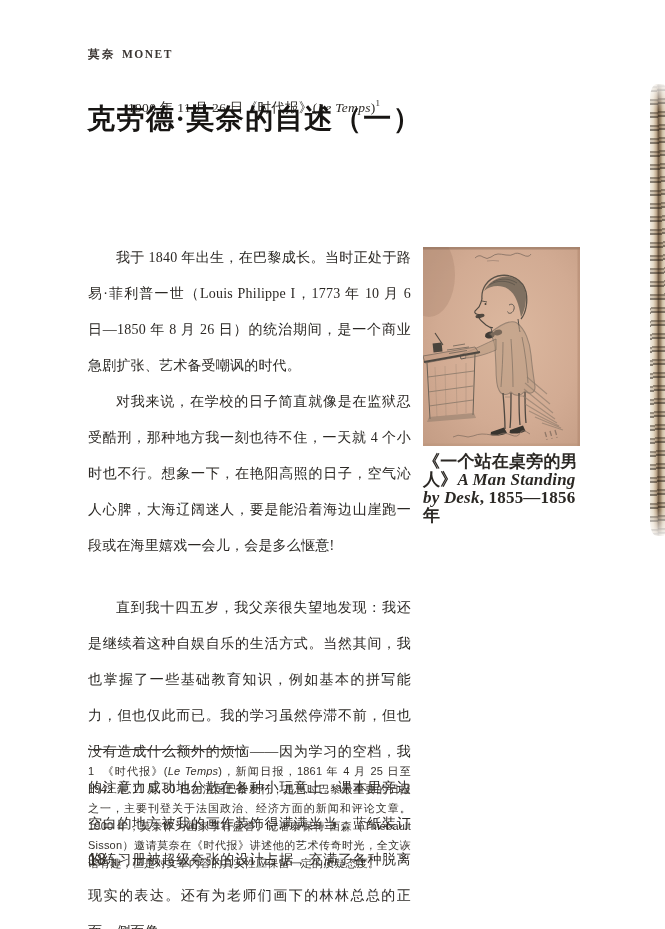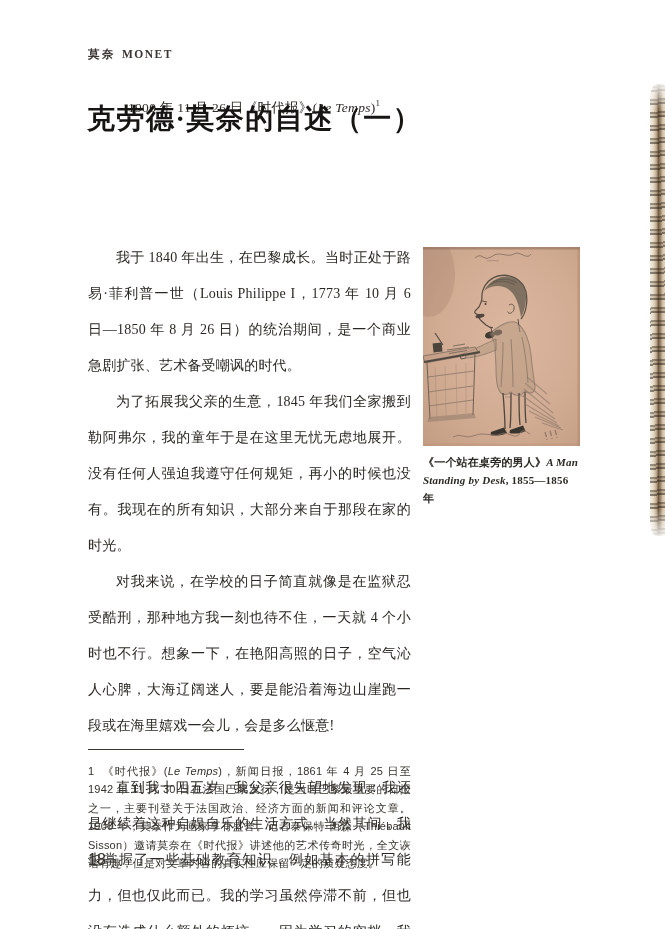--- a/index.html
+++ b/index.html
@@ -50,21 +50,21 @@
   .body-col p.section-break { margin-top: 26px; }
 
   
   .margin-figure {
     position: absolute; left: 423px; top: 247px; width: 157px;
     margin: 0;
   }
   .margin-figure svg { display: block; }
   .margin-figure figcaption {
     margin-top: 7px;
-    font-size: 11px; line-height: 18px; font-weight: 700;
+    font-size: 17px; line-height: 18px; font-weight: 700;
     color: #2b2824; letter-spacing: 0.2px;
   }
   .margin-figure figcaption i { font-style: italic; }
 
   
   .footnote-block { position: absolute; left: 88px; top: 749px; width: 323px; }
   .footnote-sep {
     width: 156px; height: 0;
     border-top: 1.4px solid #3c3833;
     margin: 0 0 12px 0;
@@ -112,21 +112,20 @@
   <div class="running-header">
     <span class="zh">莫奈</span><span class="en">MONET</span>
   </div>
 
   <p class="dateline"><span>1900 年 11 月 26 日《时代报》(</span><i>Le Temps</i><span>)</span><sup>1</sup></p>
 
   <h1 class="page-title" style="margin:0;">克劳德·莫奈的自述（一）</h1>
 
   <div class="body-col">
     <p>我于 1840 年出生，在巴黎成长。当时正处于路易·菲利普一世（Louis Philippe I，1773 年 10 月 6 日—1850 年 8 月 26 日）的统治期间，是一个商业急剧扩张、艺术备受嘲讽的时代。</p>
-    <p>为了拓展我父亲的生意，1845 年我们全家搬到勒阿弗尔，我的童年于是在这里无忧无虑地展开。没有任何人强迫我遵守任何规矩，再小的时候也没有。我现在的所有知识，大部分来自于那段在家的时光。</p>
     <p>对我来说，在学校的日子简直就像是在监狱忍受酷刑，那种地方我一刻也待不住，一天就 4 个小时也不行。想象一下，在艳阳高照的日子，空气沁人心脾，大海辽阔迷人，要是能沿着海边山崖跑一段或在海里嬉戏一会儿，会是多么惬意!</p>
     <p class="section-break">直到我十四五岁，我父亲很失望地发现：我还是继续着这种自娱自乐的生活方式。当然其间，我也掌握了一些基础教育知识，例如基本的拼写能力，但也仅此而已。我的学习虽然停滞不前，但也没有造成什么额外的烦恼——因为学习的空档，我的注意力成功地分散在各种小玩意上。课本里旁边空白的地方被我的画作装饰得满满当当，蓝纸装订的练习册被超级夸张的设计占据，充满了各种脱离现实的表达。还有为老师们画下的林林总总的正面、侧面像。</p>
     <p>很快，我对这些绘画技能便熟稔于心。等到 15 岁，我成了所有</p>
   </div>
 
   <figure class="margin-figure">
     <svg viewBox="0 0 157 199" width="157" height="199" xmlns="http://www.w3.org/2000/svg">
       <defs>
         <radialGradient id="paperGrad" cx="55%" cy="45%" r="75%">
           <stop offset="0%" stop-color="#dcb89f"></stop>

